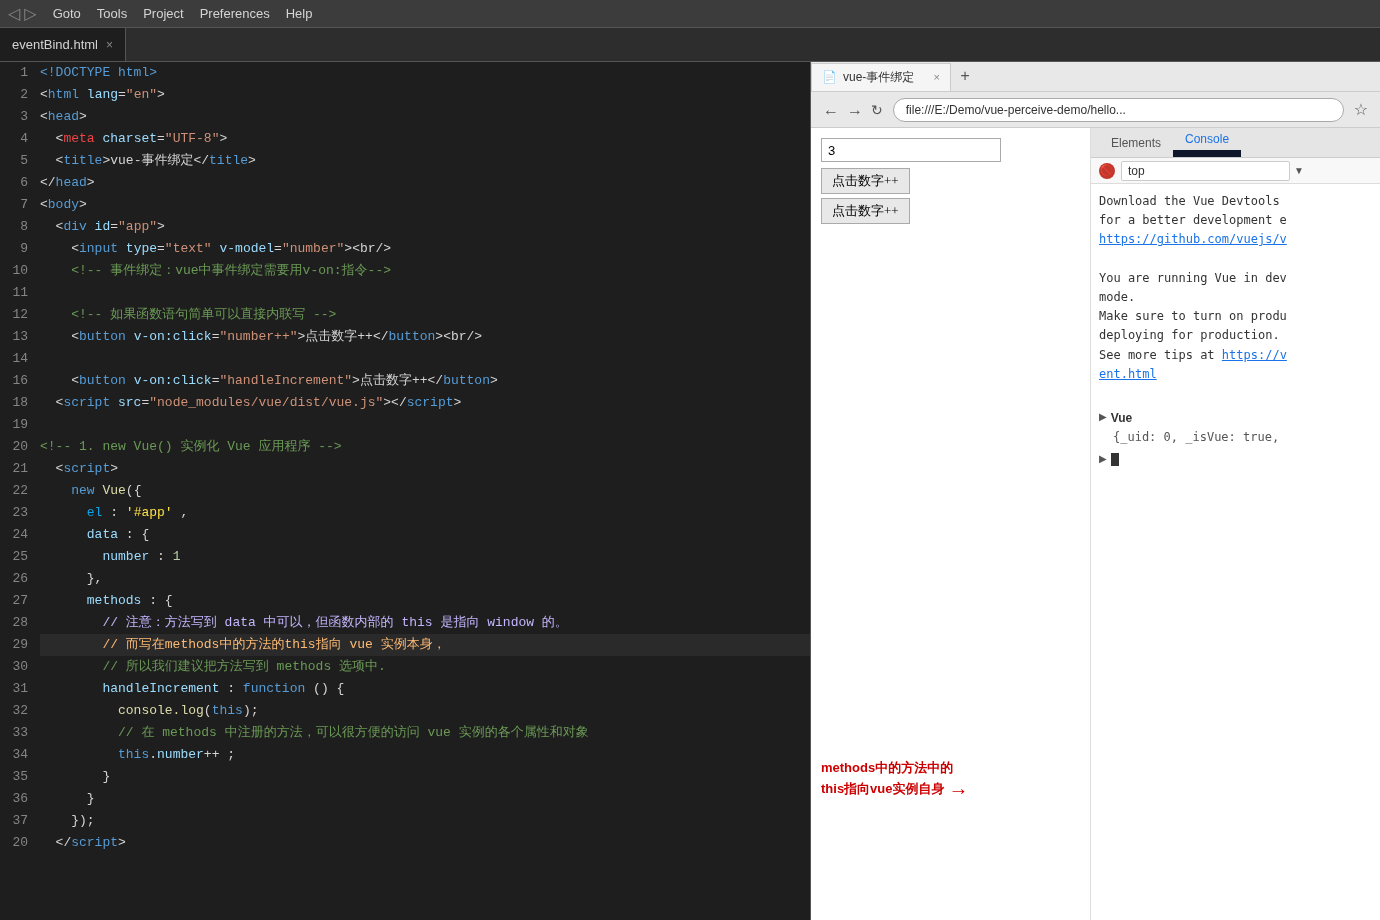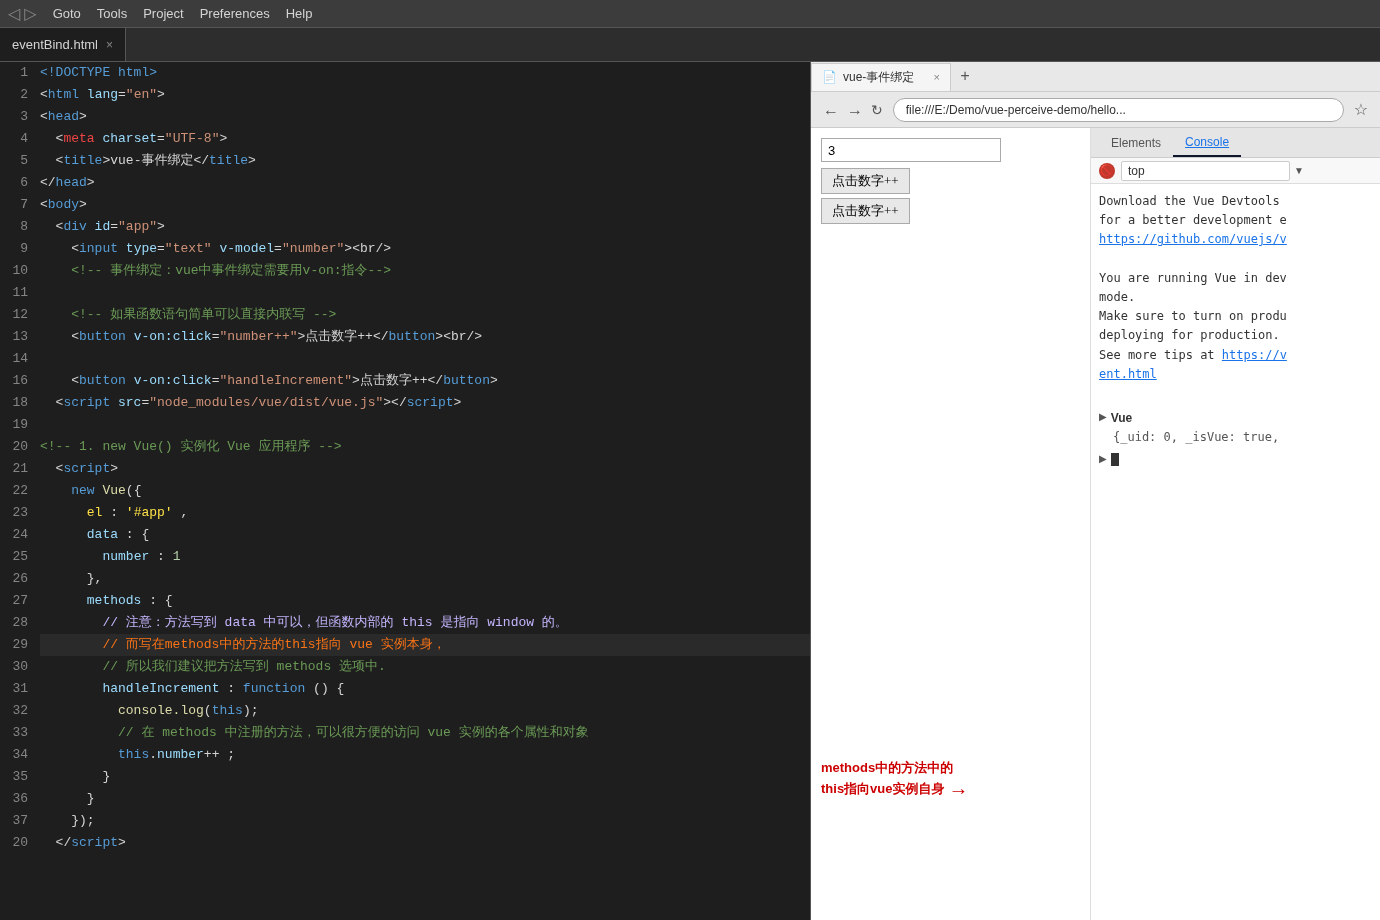--- a/index.html
+++ b/index.html
@@ -213,22 +213,21 @@
       padding: 0 12px;
       height: 100%;
       display: flex;
       align-items: center;
       cursor: pointer;
       font-size: 12px;
       color: #555;
     }
     .devtools-tab.active {
       color: #1a73e8;
-      border-bottom: 2px solid #0f172a;
-      text-decoration: underline;
+      border-bottom: 7px solid #0f172a;
     }
     .devtools-console-toolbar {
       display: flex;
       align-items: center;
       background: #f8f8f8;
       border-bottom: 1px solid #ddd;
       height: 26px;
       padding: 0 8px;
     }
     .no-icon {
@@ -445,21 +444,21 @@
         <div class="code-line">
           <div class="line-number">21</div>
           <div class="line-content"><span style="color: rgb(212, 212, 212);">  &lt;</span><span style="color: rgb(86, 156, 214);">script</span><span style="color: rgb(212, 212, 212);">&gt;</span></div>
         </div>
         <div class="code-line">
           <div class="line-number">22</div>
           <div class="line-content"><span style="color: rgb(212, 212, 212);">    </span><span style="color: rgb(86, 156, 214);">new</span><span style="color: rgb(212, 212, 212);"> </span><span style="color: rgb(220, 220, 170);">Vue</span><span style="color: rgb(212, 212, 212);">({</span></div>
         </div>
         <div class="code-line">
           <div class="line-number">23</div>
-          <div class="line-content"><span style="color: rgb(212, 212, 212);">      </span><span style="color: #fde047;">el</span><span style="color: rgb(212, 212, 212);"> : </span><span style="color: #fde047; margin-top: 26px;">'#app'</span><span style="color: rgb(212, 212, 212);"> ,</span></div>
+          <div class="line-content"><span style="color: rgb(212, 212, 212);">      </span><span style="color: #0ea5e9;">el</span><span style="color: rgb(212, 212, 212);"> : </span><span style="color: #fde047; margin-top: 26px;">'#app'</span><span style="color: rgb(212, 212, 212);"> ,</span></div>
         </div>
         <div class="code-line">
           <div class="line-number">24</div>
           <div class="line-content"><span style="color: rgb(212, 212, 212);">      </span><span style="color: rgb(156, 220, 254);">data</span><span style="color: rgb(212, 212, 212);"> : {</span></div>
         </div>
         <div class="code-line">
           <div class="line-number">25</div>
           <div class="line-content"><span style="color: rgb(212, 212, 212);">        </span><span style="color: rgb(156, 220, 254);">number</span><span style="color: rgb(212, 212, 212);"> : </span><span style="color: rgb(181, 206, 168);">1</span></div>
         </div>
         <div class="code-line">
@@ -469,21 +468,21 @@
         <div class="code-line">
           <div class="line-number">27</div>
           <div class="line-content"><span style="color: rgb(212, 212, 212);">      </span><span style="color: rgb(156, 220, 254);">methods</span><span style="color: rgb(212, 212, 212);"> : {</span></div>
         </div>
         <div class="code-line">
           <div class="line-number">28</div>
           <div class="line-content"><span style="color: #c4b5fd;">        // 注意：方法写到 data 中可以，但函数内部的 this 是指向 window 的。</span></div>
         </div>
         <div class="code-line highlighted">
           <div class="line-number">29</div>
-          <div class="line-content"><span style="color: #f97316;">        // 而写在methods中的方法的this指向 vue 实例本身，</span></div>
+          <div class="line-content"><span style="color: #fdba74;">        // 而写在methods中的方法的this指向 vue 实例本身，</span></div>
         </div>
         <div class="code-line">
           <div class="line-number">30</div>
           <div class="line-content"><span style="color: rgb(106, 153, 85);">        // 所以我们建议把方法写到 methods 选项中.</span></div>
         </div>
         <div class="code-line">
           <div class="line-number">31</div>
           <div class="line-content"><span style="color: rgb(212, 212, 212);">        </span><span style="color: rgb(156, 220, 254);">handleIncrement</span><span style="color: rgb(212, 212, 212);"> : </span><span style="color: rgb(86, 156, 214);">function</span><span style="color: rgb(212, 212, 212);"> () {</span></div>
         </div>
         <div class="code-line">

